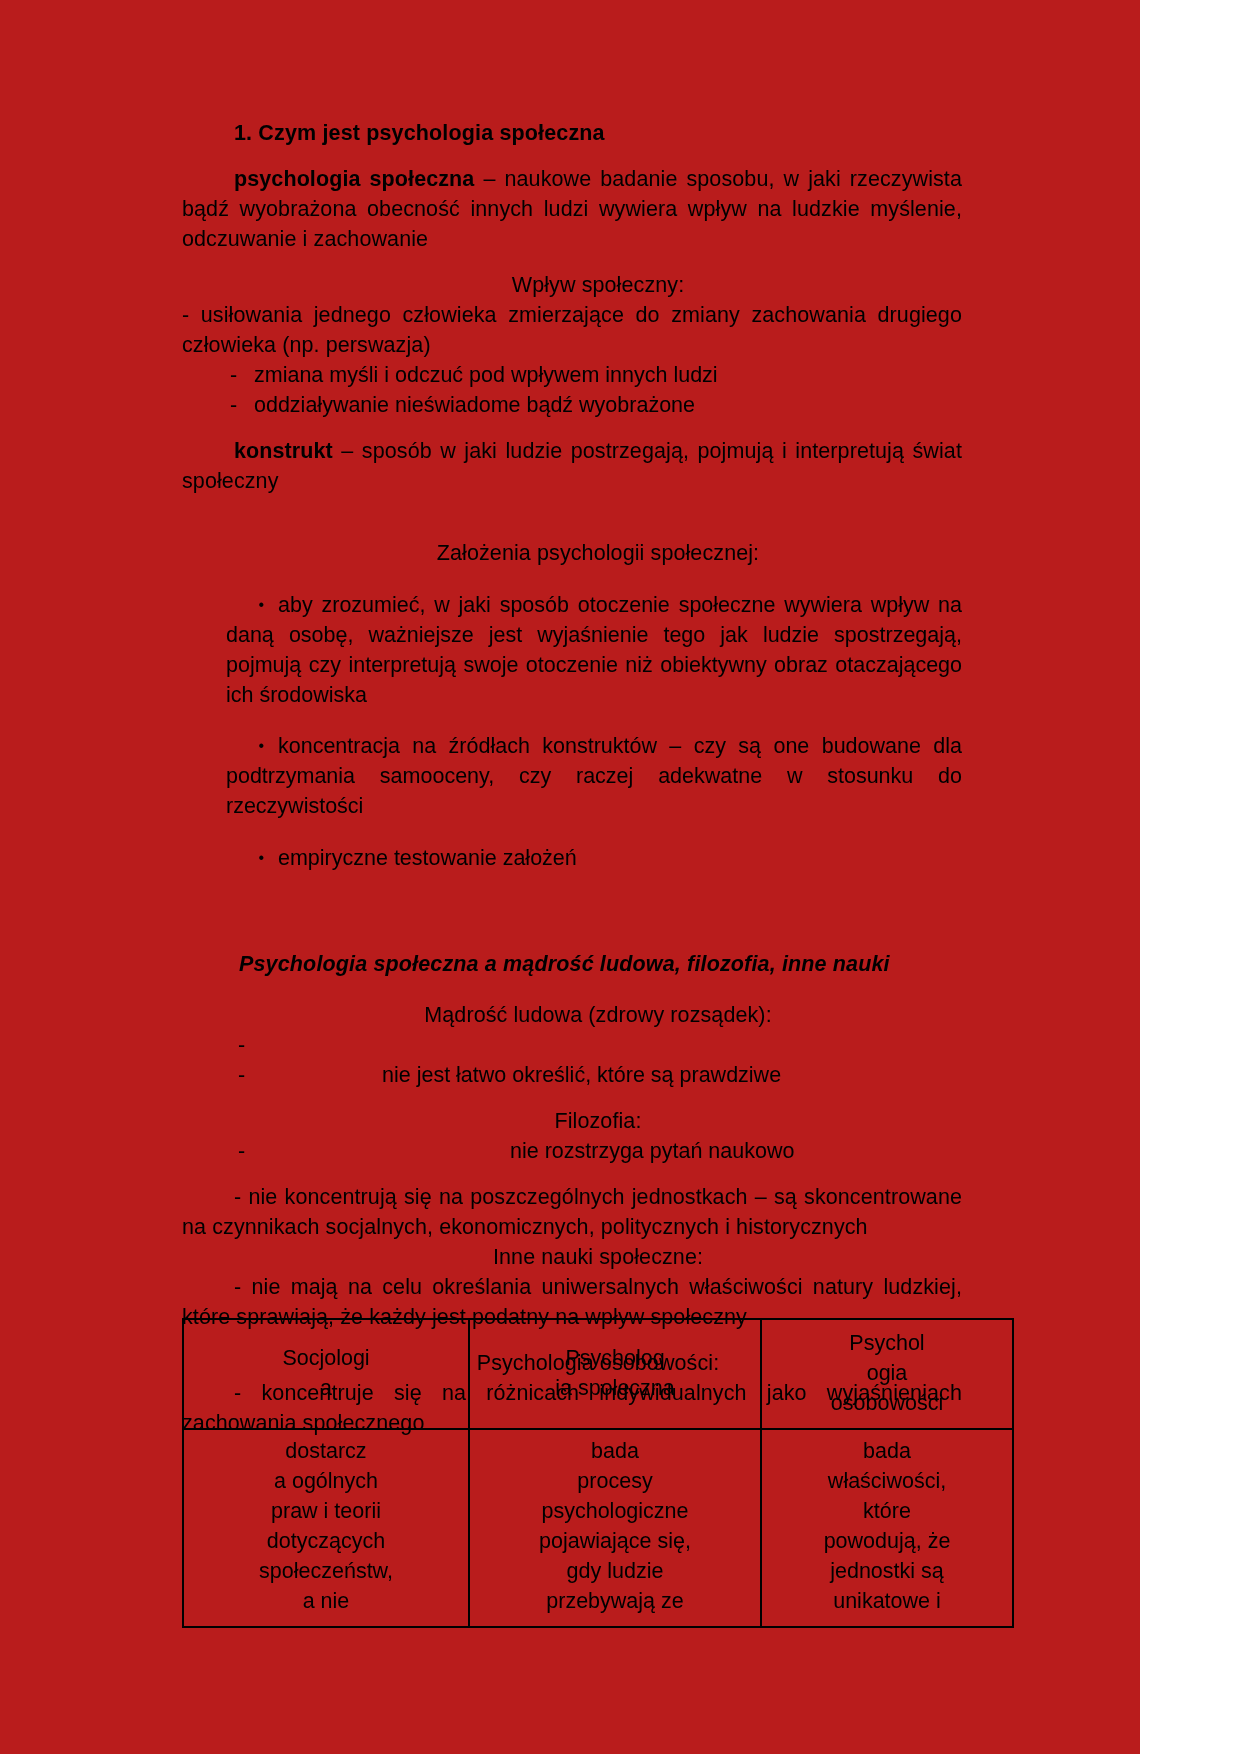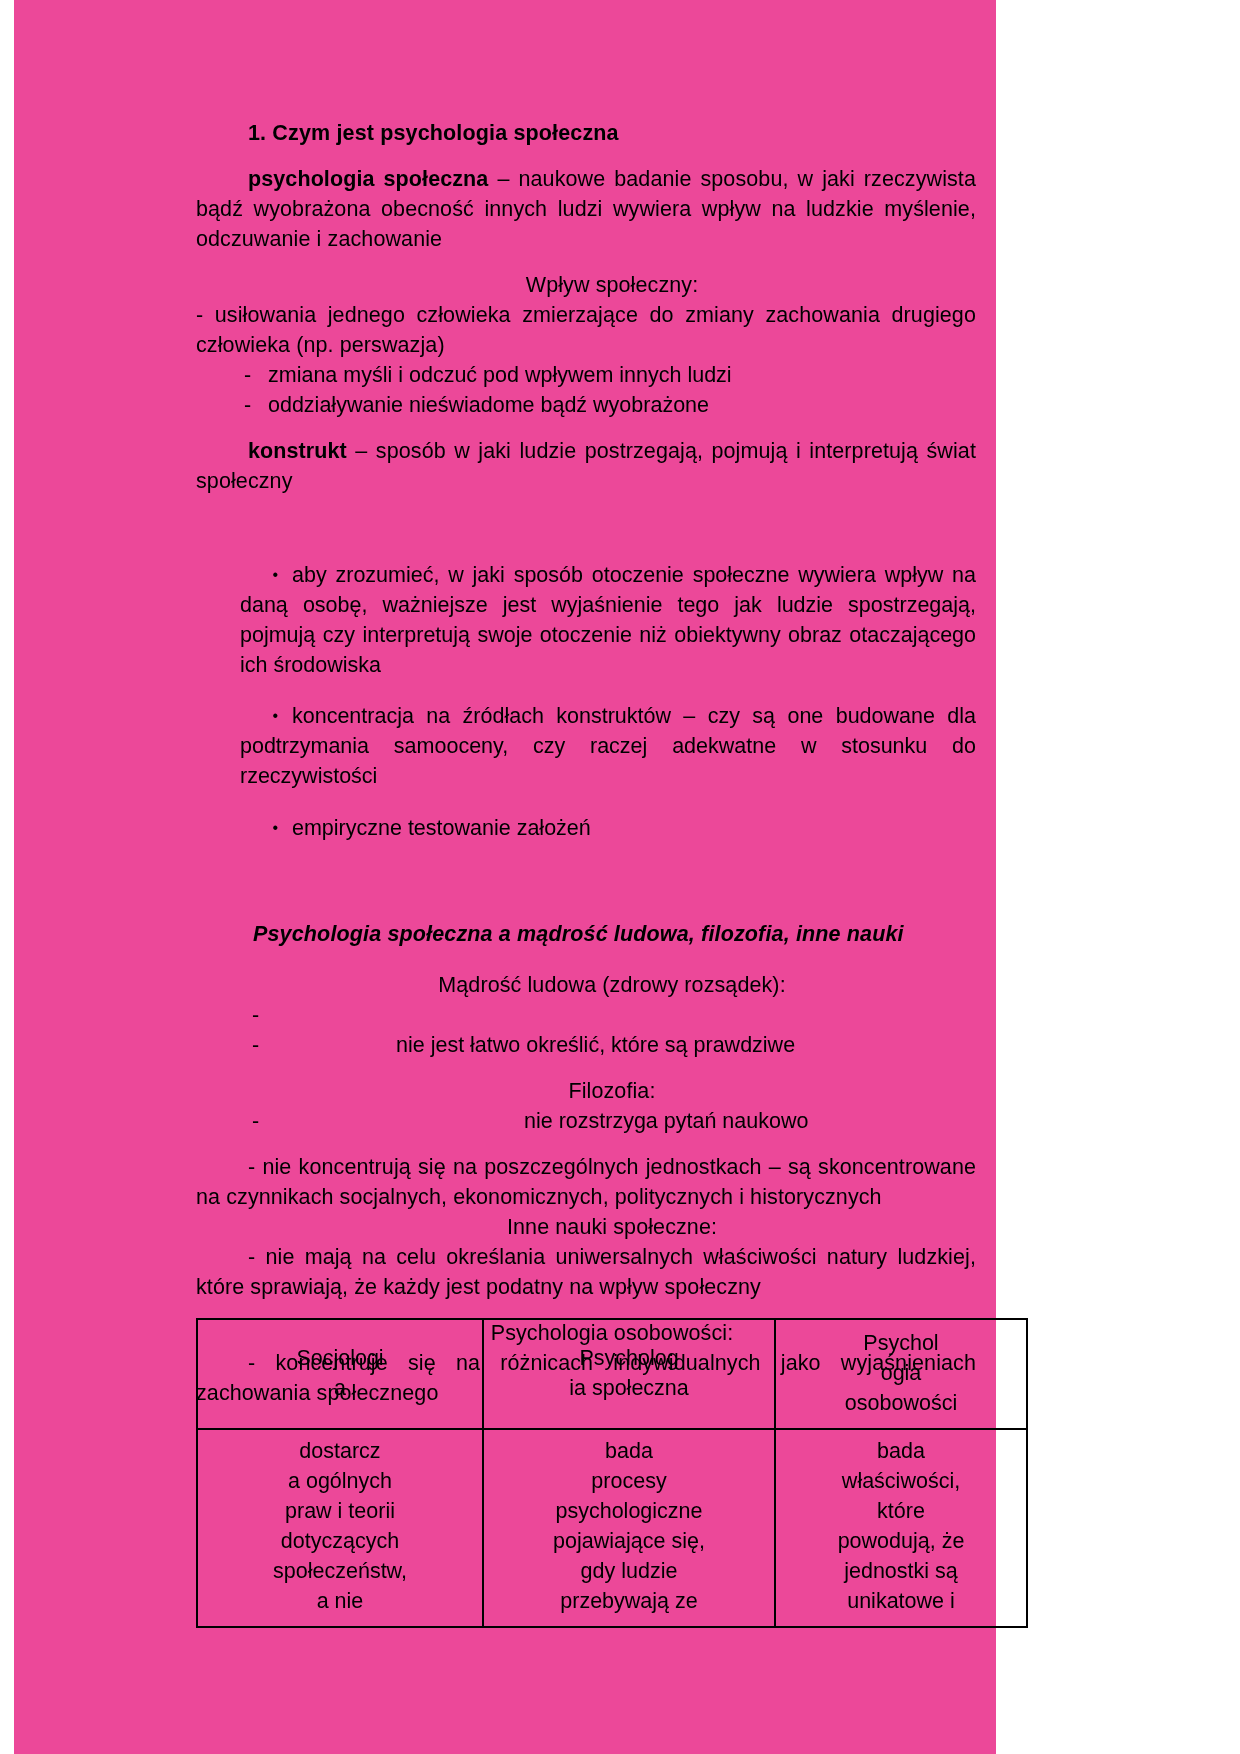--- a/index.html
+++ b/index.html
@@ -12,25 +12,25 @@
     width: 1240px;
     height: 1754px;
     font-family: "Liberation Sans", "DejaVu Sans", sans-serif;
     color: #000000;
     position: relative;
     overflow: hidden;
   }
 
   .page {
     position: absolute;
-    left: 14px;
+    left: 0;
     top: 0;
-    width: 982px;
+    width: 1140px;
     height: 1754px;
-    background: #ec4899;
+    background: #b91c1c;
   }
 
   .content {
     position: absolute;
     left: 182px;
     top: 118px;
     width: 780px;
   }
 
   
@@ -162,20 +162,21 @@
       <span class="mark">-</span>
       <span class="txt">oddziaływanie nieświadome bądź wyobrażone</span>
     </div>
 
     <div class="gap-s"></div>
 
     <p class="para"><span class="bold" style="padding-left:52px">konstrukt</span><span> – sposób w jaki ludzie postrzegają, pojmują i interpretują świat społeczny</span></p>
 
     <div class="gap-l"></div>
 
+    <p class="para nojust" style="padding-left:52px">Założenia psychologii społecznej:</p>
 
     <p class="bullet-block"><span class="bsym">•</span><span>aby zrozumieć, w jaki sposób otoczenie społeczne wywiera wpływ na daną osobę, ważniejsze jest wyjaśnienie tego jak ludzie spostrzegają, pojmują czy interpretują swoje otoczenie niż obiektywny obraz otaczającego ich środowiska</span></p>
 
     <p class="bullet-block"><span class="bsym">•</span><span>koncentracja na źródłach konstruktów – czy są one budowane dla podtrzymania samooceny, czy raczej adekwatne w stosunku do rzeczywistości</span></p>
 
     <p class="bullet-block" style="text-align:left"><span class="bsym">•</span><span>empiryczne testowanie założeń</span></p>
 
     <div class="gap-xl"></div>
 
     <p class="h-sub"><span class="lead">Psychologia społeczna a mądrość ludowa, filozofia, inne nauki</span></p>

